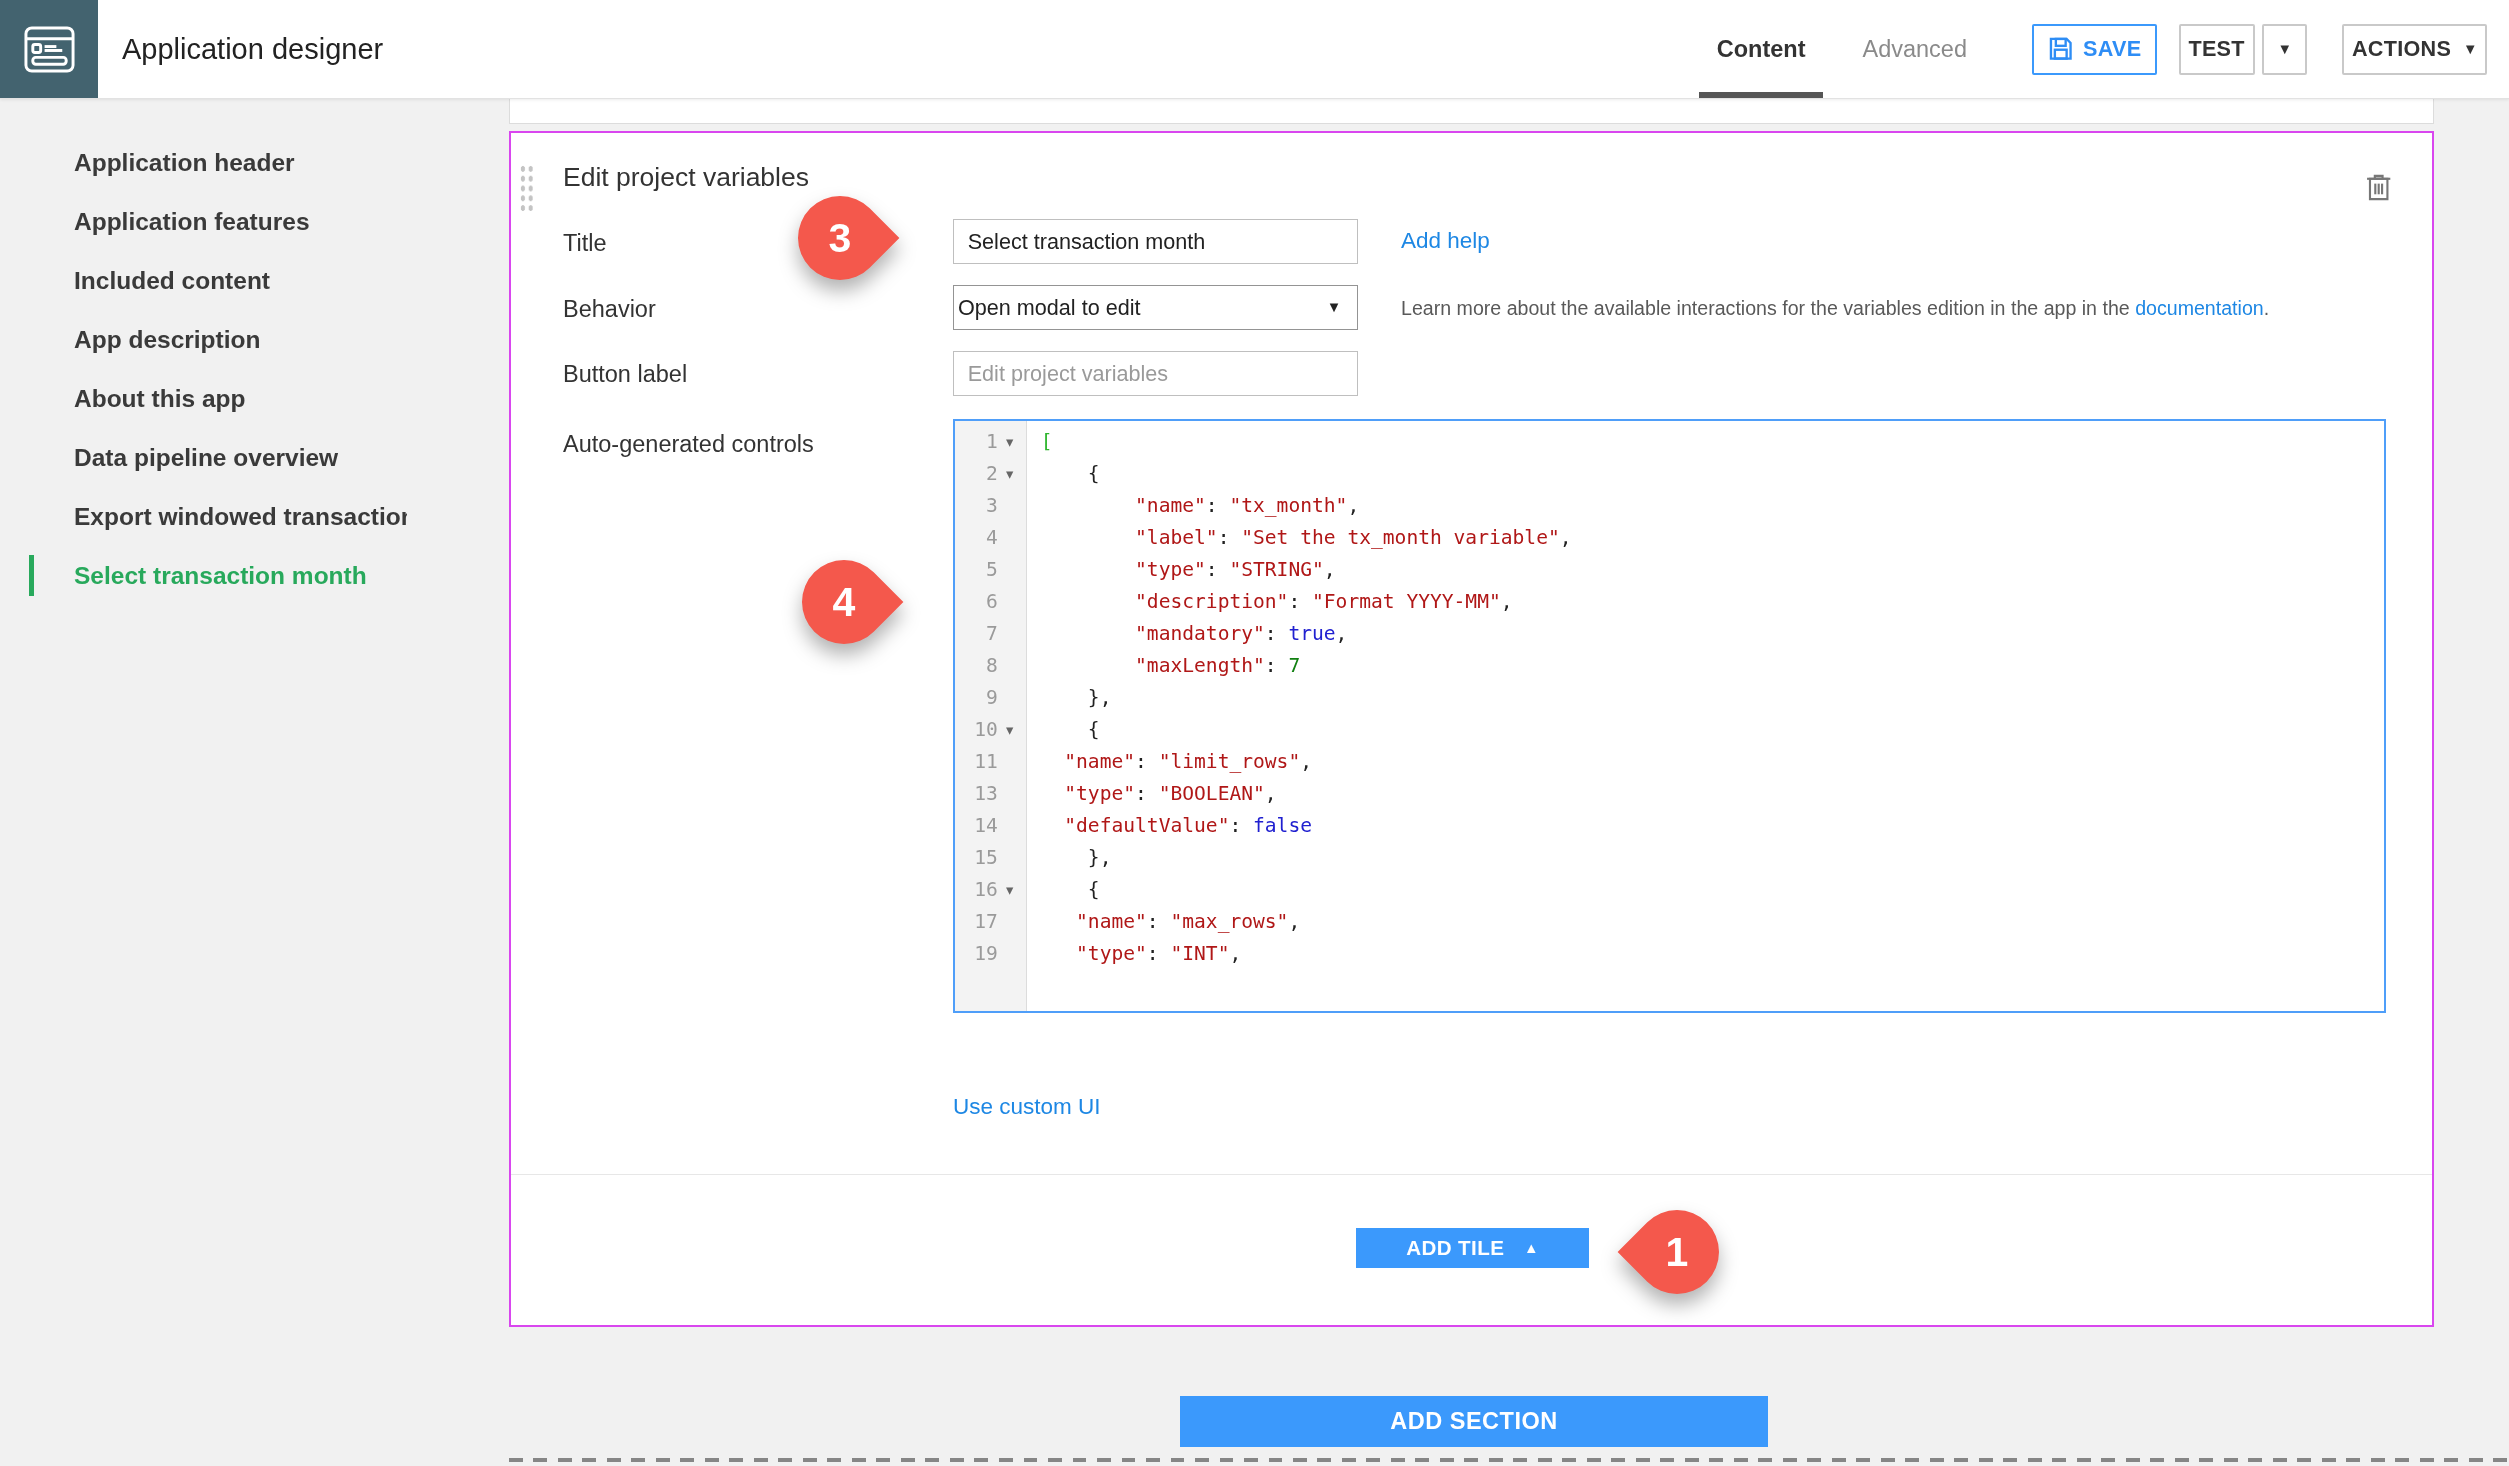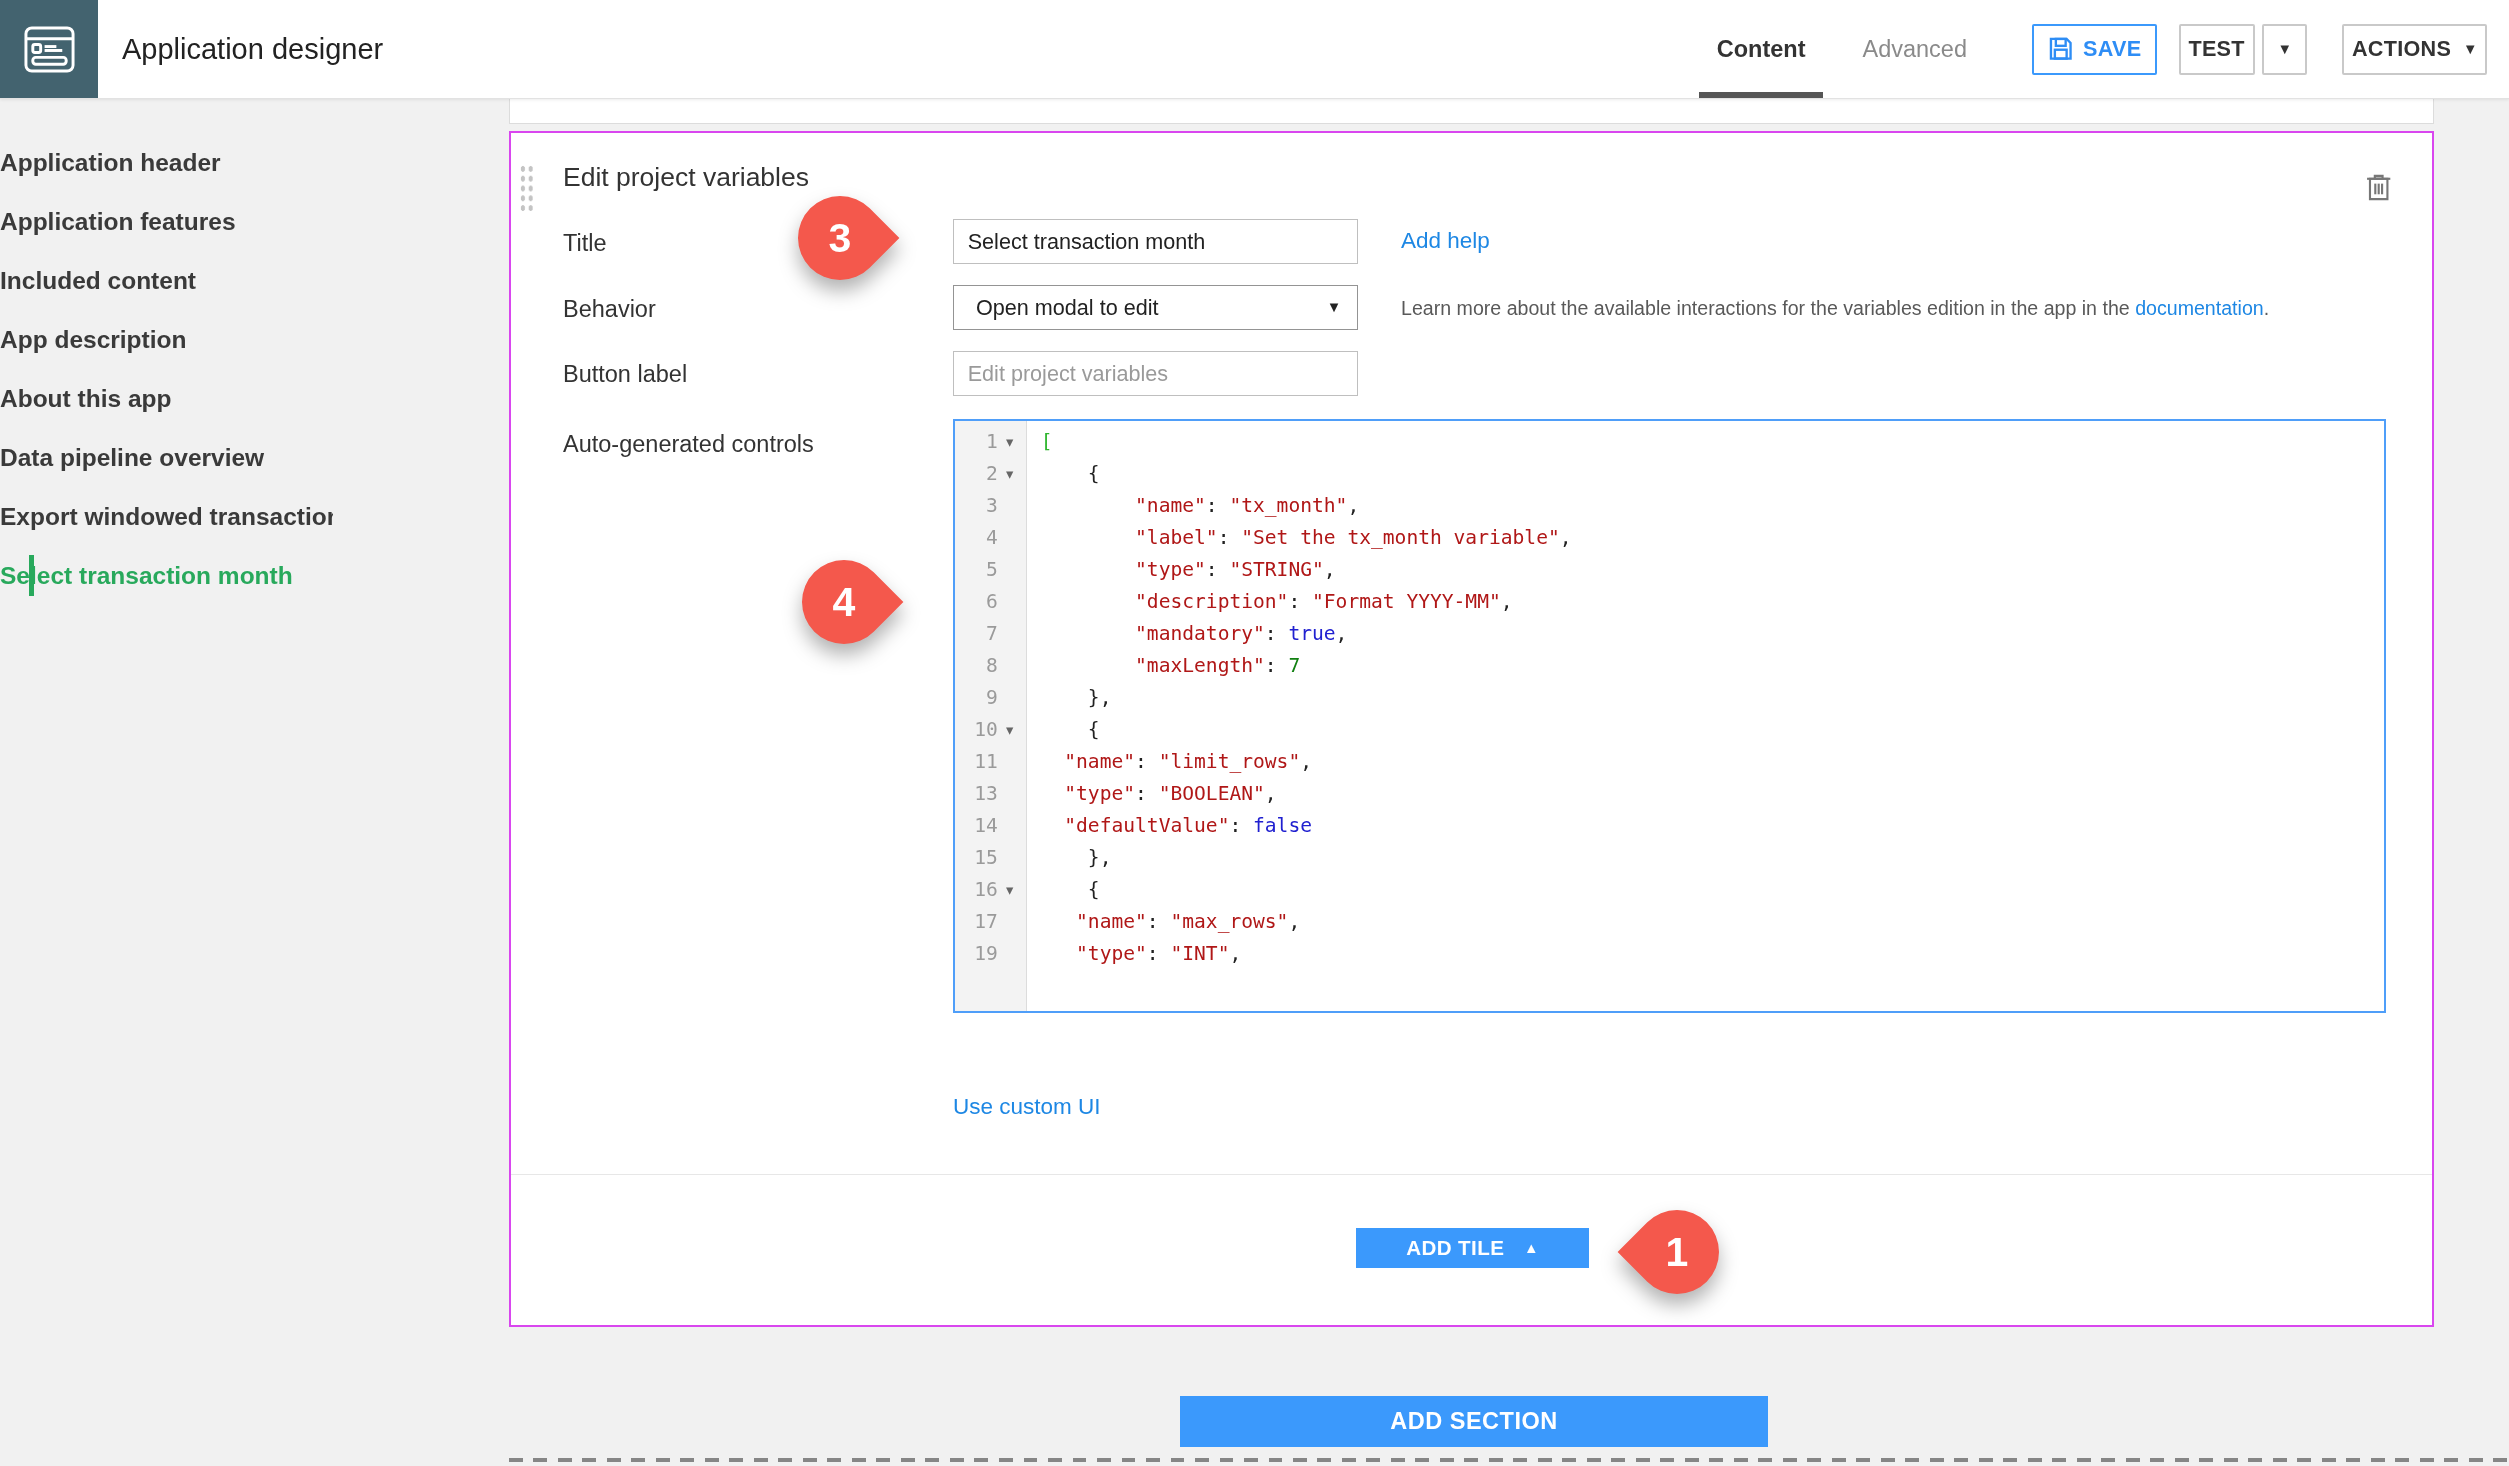--- a/index.html
+++ b/index.html
@@ -23,21 +23,21 @@
   .tab-advanced{margin-right:65px;}
   .hbtn{height:51px;display:flex;align-items:center;justify-content:center;background:#fff;
     font-size:21.6px;font-weight:700;letter-spacing:0.3px;box-sizing:border-box;cursor:pointer;border-radius:2px;}
   .btn-save{width:125px;border:2px solid #3b99fc;color:#2e8df5;gap:9.8px;margin-right:21.6px;}
   .btn-test{width:76px;border:2px solid #c9c9c9;color:#333;margin-right:7.8px;}
   .btn-test-caret{width:45px;border:2px solid #c9c9c9;color:#333;margin-right:35px;}
   .btn-actions{width:145px;border:2px solid #c9c9c9;color:#333;gap:11.8px;}
   .caret-down{font-size:14.7px;line-height:1;}
   
   .sidebar{position:absolute;left:0;top:98px;bottom:0;width:509px;}
-  .side-item{position:relative;height:59px;display:flex;align-items:center;
+  .side-item{position:relative;height:59px;display:flex;align-items:center;padding-left:74px;
     font-size:24.5px;font-weight:600;color:#3a3a3a;cursor:pointer;}
   .side-item span{display:block;width:333px;white-space:nowrap;overflow:hidden;}
   .side-item.active{color:#28a95c;font-weight:700;}
   .side-item.active::before{content:"";position:absolute;left:29px;top:8.8px;width:4.9px;height:41px;background:#28a95c;}
   .side-list{padding-top:35px;}
   
   .prev-tile{position:absolute;left:509px;top:98px;width:1925px;height:25.5px;background:#fff;
     border:1px solid #dcdcdc;border-top:none;box-sizing:border-box;}
   .panel{position:absolute;left:509px;top:131px;width:1925px;height:1196px;background:#fff;
     border:2px solid #d946ef;box-sizing:border-box;}
@@ -46,21 +46,21 @@
   .tile-heading{position:absolute;left:52px;top:29px;font-size:26.5px;color:#333;}
   .trash-btn{position:absolute;right:37px;top:37px;width:33px;height:35px;display:flex;
     align-items:center;justify-content:center;cursor:pointer;background:none;border:none;padding:0;}
   .flabel{position:absolute;left:52px;font-size:23.5px;color:#333;}
   .finput{position:absolute;left:442px;width:405px;height:45px;box-sizing:border-box;
     border:1px solid #bfbfbf;background:#fff;font-size:21.6px;color:#222;padding:0 13.7px;
     font-family:"Liberation Sans",sans-serif;border-radius:0;outline:none;}
   .finput::placeholder{color:#9a9a9a;}
   .fselect{position:absolute;left:442px;width:405px;height:45px;box-sizing:border-box;
     border:1px solid #949494;background:#fff;font-size:21.6px;color:#222;display:flex;
-    align-items:center;padding:0 22px;cursor:pointer;}
+    align-items:center;padding:0 4px;cursor:pointer;}
   .fselect .caret-down{position:absolute;right:15.7px;color:#222;}
   .link{color:#1d87e4;cursor:pointer;text-decoration:none;}
   .add-help{position:absolute;left:890px;top:95px;font-size:22.5px;}
   .behavior-help{position:absolute;left:890px;top:164px;font-size:19.6px;color:#595959;white-space:nowrap;}
   .use-custom{position:absolute;left:442px;top:961px;font-size:22.5px;}
   .tile-divider{position:absolute;left:0;right:0;top:1041px;height:1px;background:#e7e7e7;}
   
   .editor{position:absolute;left:442px;top:286px;width:1433px;height:594px;box-sizing:border-box;
     border:2px solid #4f9ef9;background:#fff;overflow:hidden;font-family:"DejaVu Sans Mono",monospace;
     font-size:19.6px;line-height:32px;cursor:text;}

